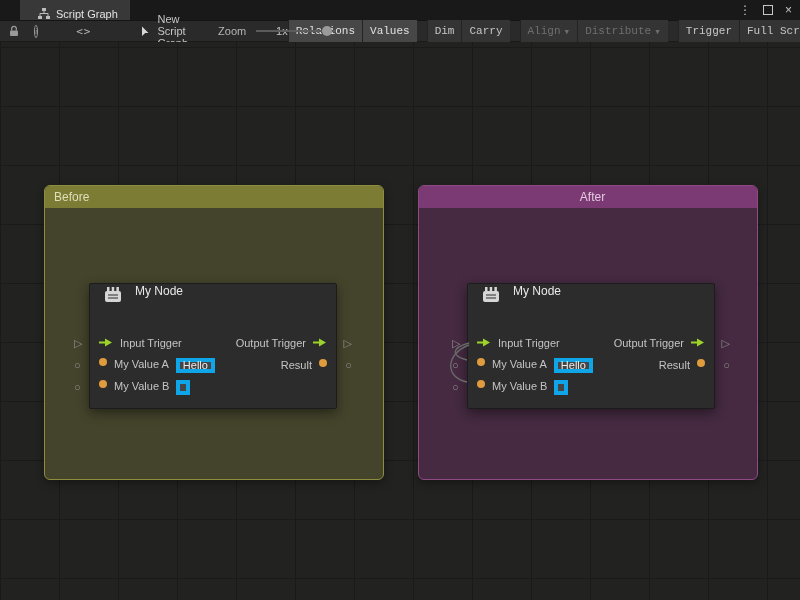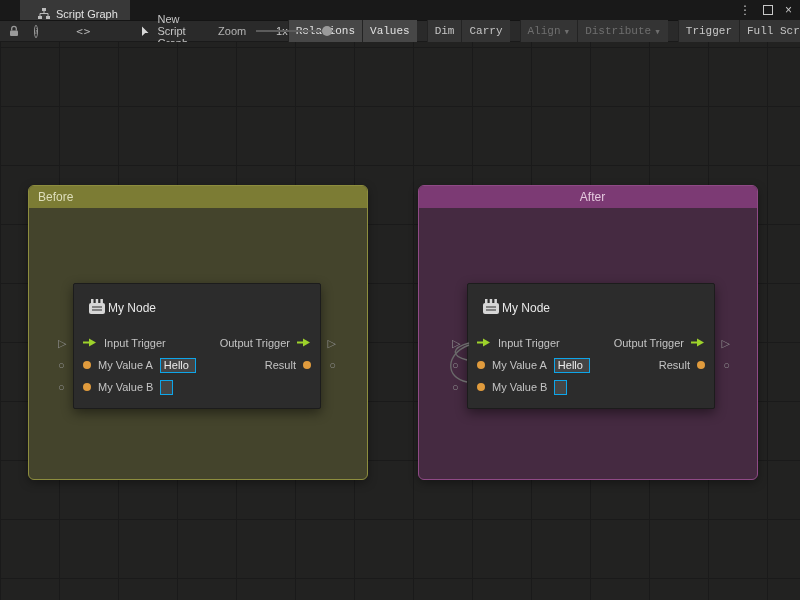--- a/index.html
+++ b/index.html
@@ -41,38 +41,38 @@
           background-color:#222221;
           background-image:linear-gradient(#1a1a1a 1px,transparent 1px),
                            linear-gradient(90deg,#1a1a1a 1px,transparent 1px);
           background-size:59px 59px;background-position:0px 5px;}
 
   
   .group{position:absolute;width:340px;height:295px;border-radius:6px;
          box-shadow:0 3px 10px rgba(0,0,0,.35);box-sizing:border-box;}
   .group-header{height:22px;border-radius:5px 5px 0 0;display:flex;align-items:center;
                 padding-left:9px;font-size:12px;}
-  .group-before{left:28px;top:143px;background:#44442c;border:1px solid #8d8d3e;}
+  .group-before{left:44px;top:143px;background:#44442c;border:1px solid #8d8d3e;}
   .group-before .group-header{background:#7c7c34;color:#dedebb;}
   .group-after{left:418px;top:143px;background:#452a41;border:1px solid #8f4a86;}
   .group-after .group-header{background:#7c3a74;color:#e4c9de;justify-content:center;}
 
   
   .node{position:absolute;width:248px;background:#2c2c2c;border:1px solid #1c1c1c;
         border-radius:2px;box-shadow:0 4px 12px rgba(0,0,0,.45);
         padding-bottom:10px;box-sizing:border-box;}
   .node-before{left:44px;top:97px;}
   .node-after{left:48px;top:97px;}
-  .node-head{height:48px;display:flex;align-items:center;padding:0 12px;
+  .node-head{height:48px;display:flex;gap:11px;padding:0 12px;
              font-size:12px;color:#e8e8e8;}
   .row{height:22px;display:flex;align-items:center;justify-content:space-between;
        padding:0 9px;font-size:11px;color:#c4c4c4;}
-  .pgrp{display:flex;align-items:center;gap:7px;}
+  .pgrp{display:flex;gap:7px;}
   .dot{width:8px;height:8px;border-radius:50%;background:#e09b3d;flex:0 0 auto;}
-  .field{height:15px;background:#454545;border:1px solid #0ea5e9;color:#ececec;
+  .field{height:15px;background:#454545;border:4px solid #0ea5e9;color:#ececec;
          font-size:11px;display:flex;align-items:center;padding:0 3px;box-sizing:border-box;}
   .field-a{min-width:36px;}
   .field-b{width:13px;}
   .oport{position:absolute;font-size:11px;color:#8f8f8f;line-height:1;}
   .wires{position:absolute;left:-25px;top:50px;overflow:visible;}
 </style>
 </head>
 <body>
 
 <div class="app">

